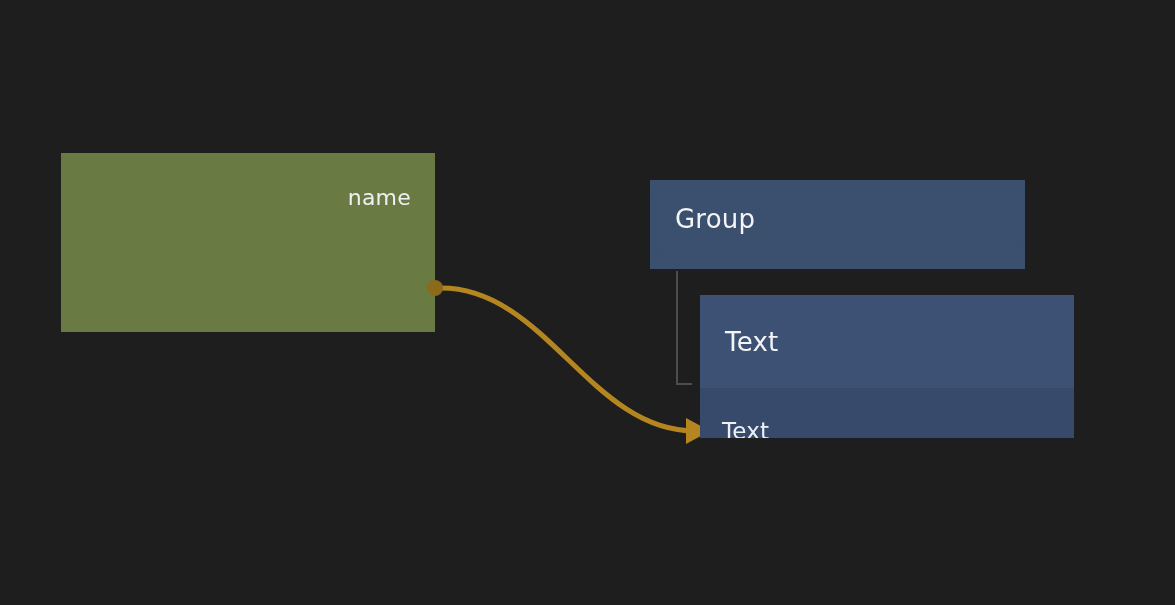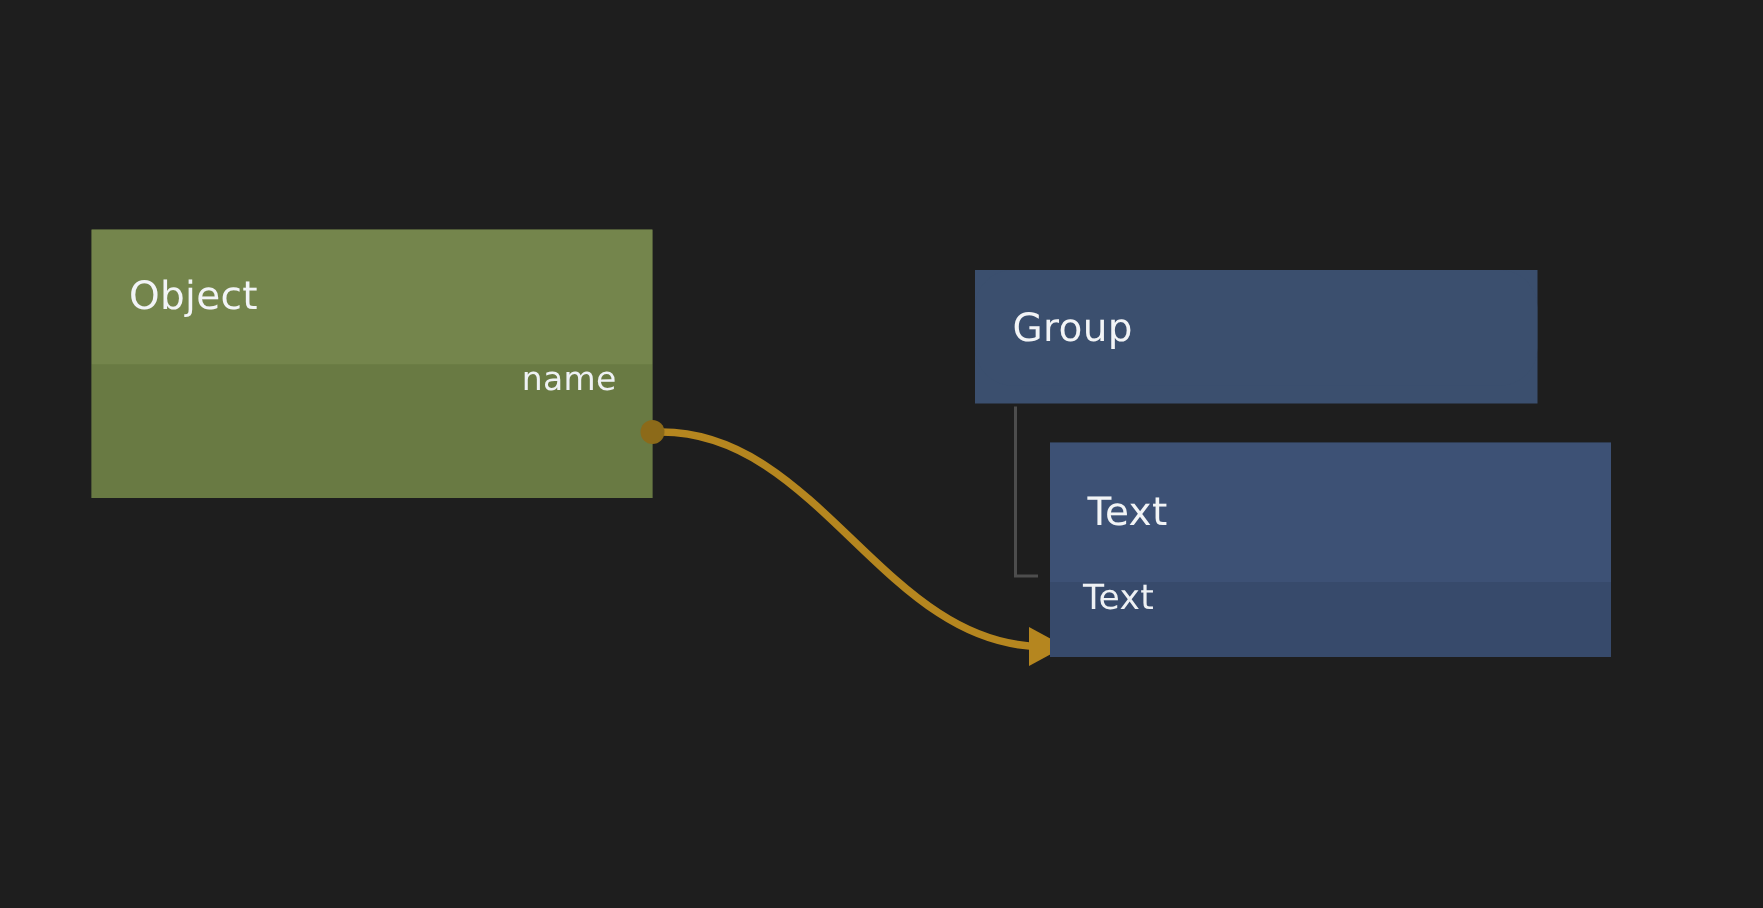--- a/index.html
+++ b/index.html
@@ -38,20 +38,21 @@
     white-space: nowrap;
     letter-spacing: 0.2px;
   }
   .node-body {
     box-sizing: border-box;
     width: 100%;
   }
   .node-row {
     box-sizing: border-box;
     display: flex;
+    align-items: center;
     width: 100%;
     position: relative;
   }
   .row-label {
     color: #eef1f4;
     white-space: nowrap;
     letter-spacing: 0.2px;
   }
 
   
@@ -166,23 +167,20 @@
   <svg id="connectors" viewBox="0 0 1175 605" width="1175" height="605" xmlns="http://www.w3.org/2000/svg">
 
     <polyline points="677,271 677,384 692,384" fill="none" stroke="#4d4d4d" stroke-width="2" stroke-linecap="butt" stroke-linejoin="miter"></polyline>
 
     <path d="M 441 288 C 546 288, 590 431, 695 431" fill="none" stroke="#b5861f" stroke-width="5" stroke-linecap="round"></path>
 
     <polygon points="710,431 686,418 686,444" fill="#b5861f"></polygon>
   </svg>
 
   <div class="node" id="node-object">
-    <div class="node-header">
-      <span class="node-title">Object</span>
-    </div>
     <div class="node-body">
       <div class="node-row">
         <span class="row-label">name</span>
       </div>
     </div>
   </div>
 
   <div class="port-out" id="port-object-name"></div>
 
   <div class="node" id="node-group">

